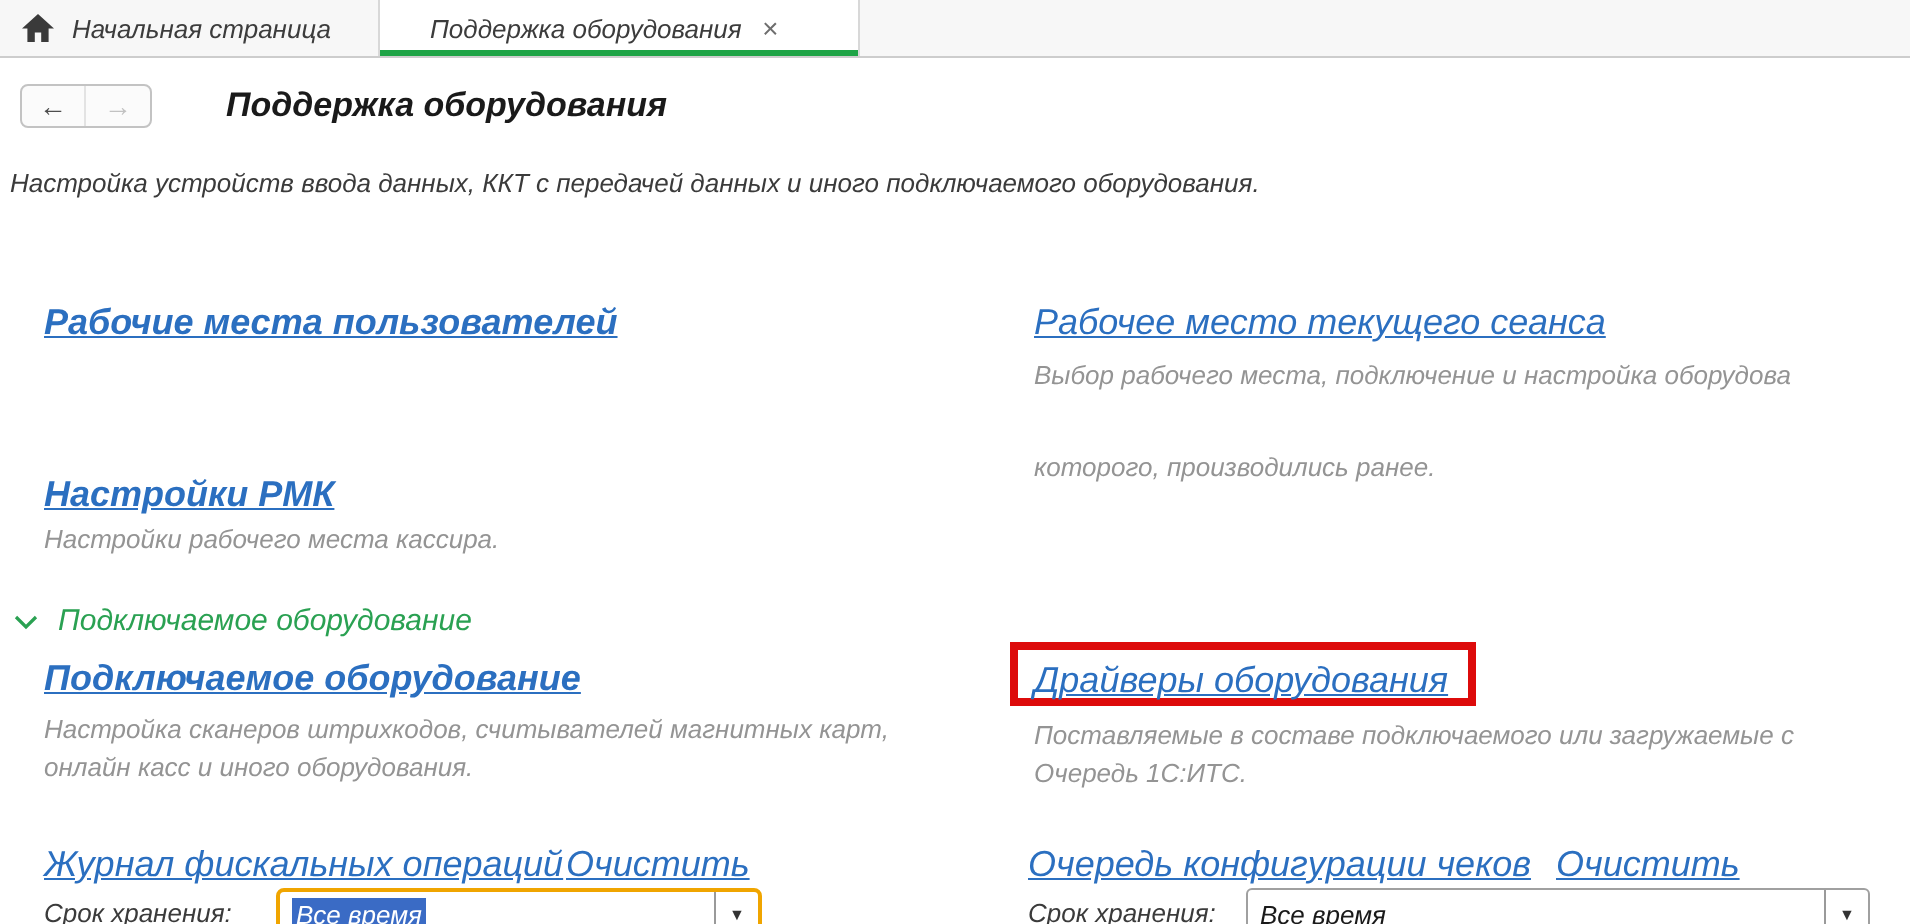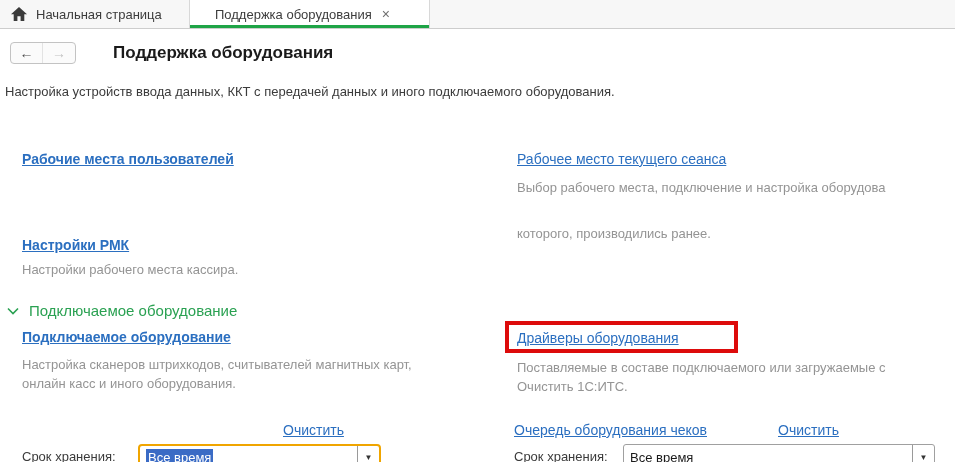--- a/index.html
+++ b/index.html
@@ -1,18 +1,18 @@
 <!DOCTYPE html>
 <html><head>
 <meta charset="utf-8">
 <style>
   * { margin:0; padding:0; box-sizing:border-box; }
   html,body { width:955px; height:462px; overflow:hidden; background:#fff;
               font-family:"Liberation Sans", sans-serif; }
-  #app { position:relative; width:955px; height:462px; background:#fff; }
+  #app { position:relative; width:955px; height:462px; background:#fff;font-style:italic; }
 
   
   .tabbar { position:absolute; left:0; top:0; width:955px; height:29px;
             background:#f7f7f7; border-bottom:1px solid #cdcdcd; }
   .home-tab { position:absolute; left:0; top:0; height:28px; width:190px;
               display:flex; align-items:center; cursor:pointer; background:#f7f7f7;
               border-right:1px solid #d8d8d8; }
   .home-tab svg { margin-left:11px; }
   .home-label { margin-left:9px; font-size:13px; color:#3c3c3c; }
   .active-tab { position:absolute; left:190px; top:0; width:240px; height:28px;
@@ -36,21 +36,21 @@
                 font-weight:bold; color:#1a1a1a; white-space:nowrap; }
   .page-desc { position:absolute; left:5px; top:84px; font-size:13px;
                color:#3b3b3b; white-space:nowrap; }
 
   
   .section-hdr { position:absolute; display:flex; align-items:center;
                  cursor:pointer; }
   .section-hdr svg { margin-right:10px; }
   .section-title { font-size:15px; color:#2aa152; white-space:nowrap; }
 
-  .link { font-size:14px; color:#2b6fc0; text-decoration:underline;
+  .link { font-size:18px; color:#2b6fc0; text-decoration:underline;
           cursor:pointer; white-space:nowrap; position:absolute; }
   .link.bold { font-weight:bold; }
   .desc { position:absolute; font-size:13px; color:#949494; white-space:nowrap; }
   .field-label { position:absolute; font-size:13px; color:#3b3b3b; white-space:nowrap; }
 
   
   .red-box { position:absolute; left:505px; top:321px; width:233px; height:32px;
              border:4px solid #dd0b0b; }
 
   
@@ -111,25 +111,26 @@
     <span class="section-title">Подключаемое оборудование</span>
   </div>
 
   <a class="link bold" style="left:22px; top:329px;">Подключаемое оборудование</a>
   <div class="desc" style="left:22px; top:357px;">Настройка сканеров штрихкодов, считывателей магнитных карт,</div>
   <div class="desc" style="left:22px; top:376px;text-align:right;">онлайн касс и иного оборудования.</div>
 
   <div class="red-box"></div>
   <a class="link" style="left:517px; top:330px;">Драйверы оборудования</a>
   <div class="desc" style="left:517px; top:360px;">Поставляемые в составе подключаемого или загружаемые с</div>
-  <div class="desc" style="left:517px; top:379px;">Очистить 1С:ИТС.</div>
+  <div class="desc" style="left:517px; top:379px;">Очередь 1С:ИТС.</div>
 
+  <a class="link" style="left:22px; top:422px;">Журнал фискальных операций</a>
   <a class="link" style="left:283px; top:422px;">Очистить</a>
 
-  <a class="link" style="left:514px; top:422px;">Очередь оборудования чеков</a>
+  <a class="link" style="left:514px; top:422px;">Очередь конфигурации чеков</a>
   <a class="link" style="left:778px; top:422px;">Очистить</a>
 
   <div class="field-label" style="left:22px; top:449px;">Срок хранения:</div>
   <div class="combo combo-left">
     <span class="combo-text selected">Все время</span>
     <span class="combo-arrow-box">
       <span class="combo-arrow">▼</span>
     </span>
   </div>
 

